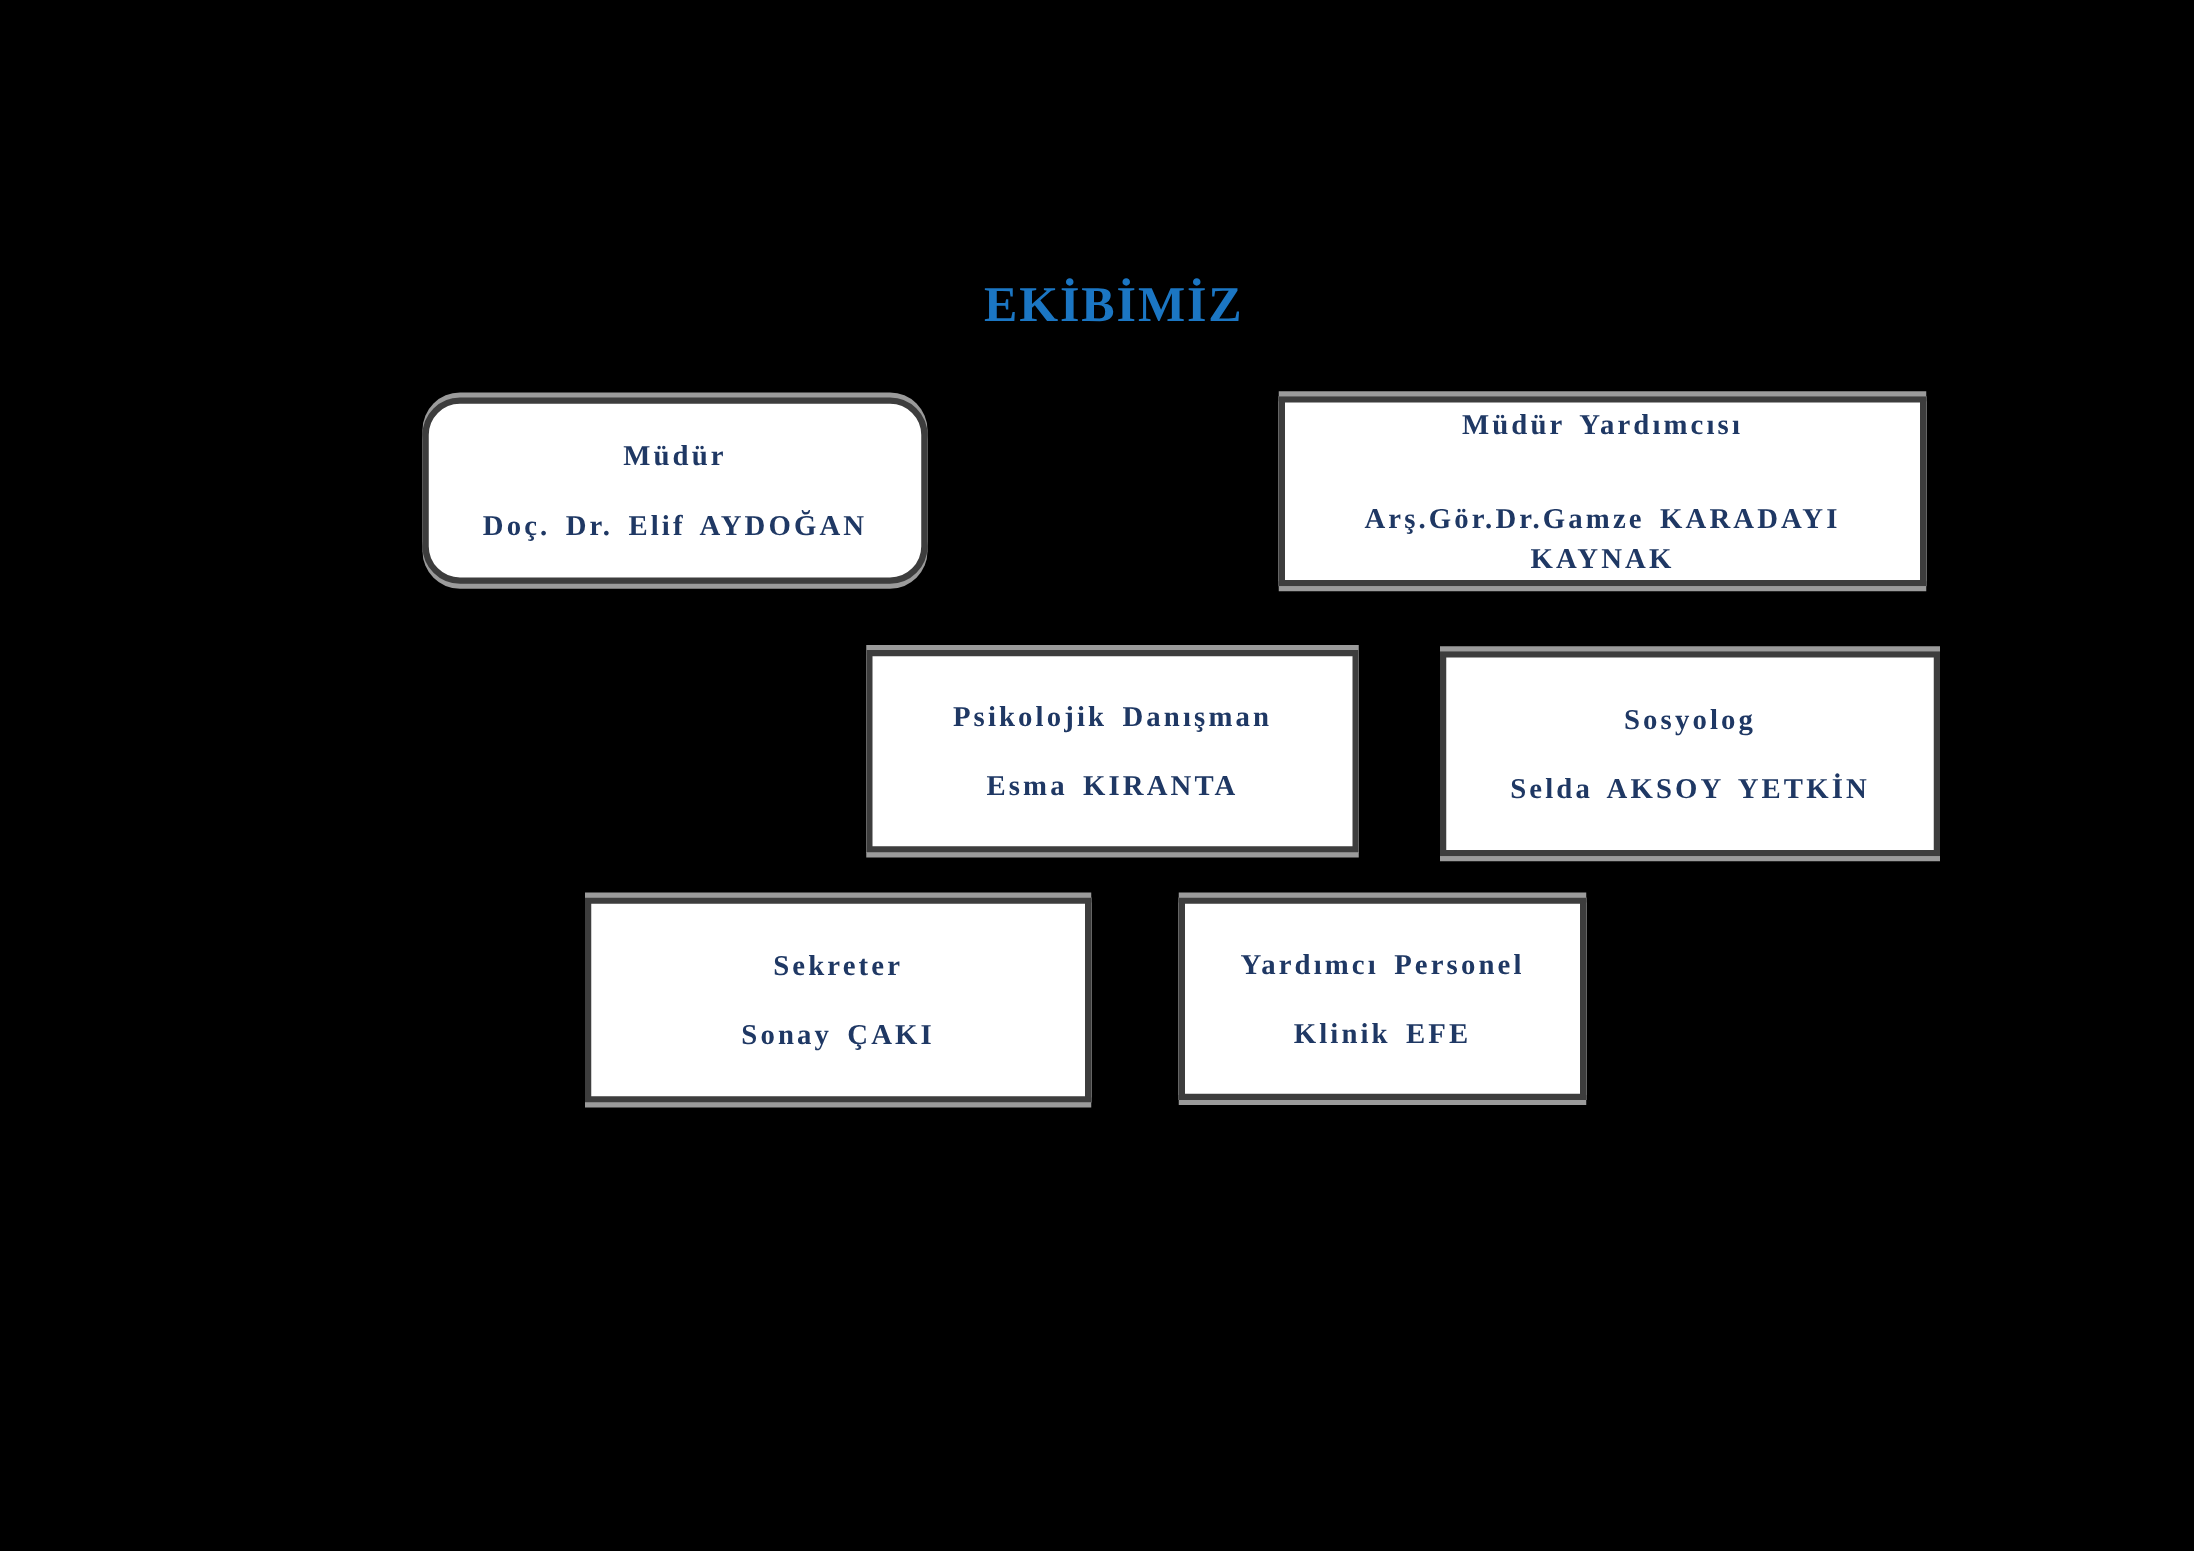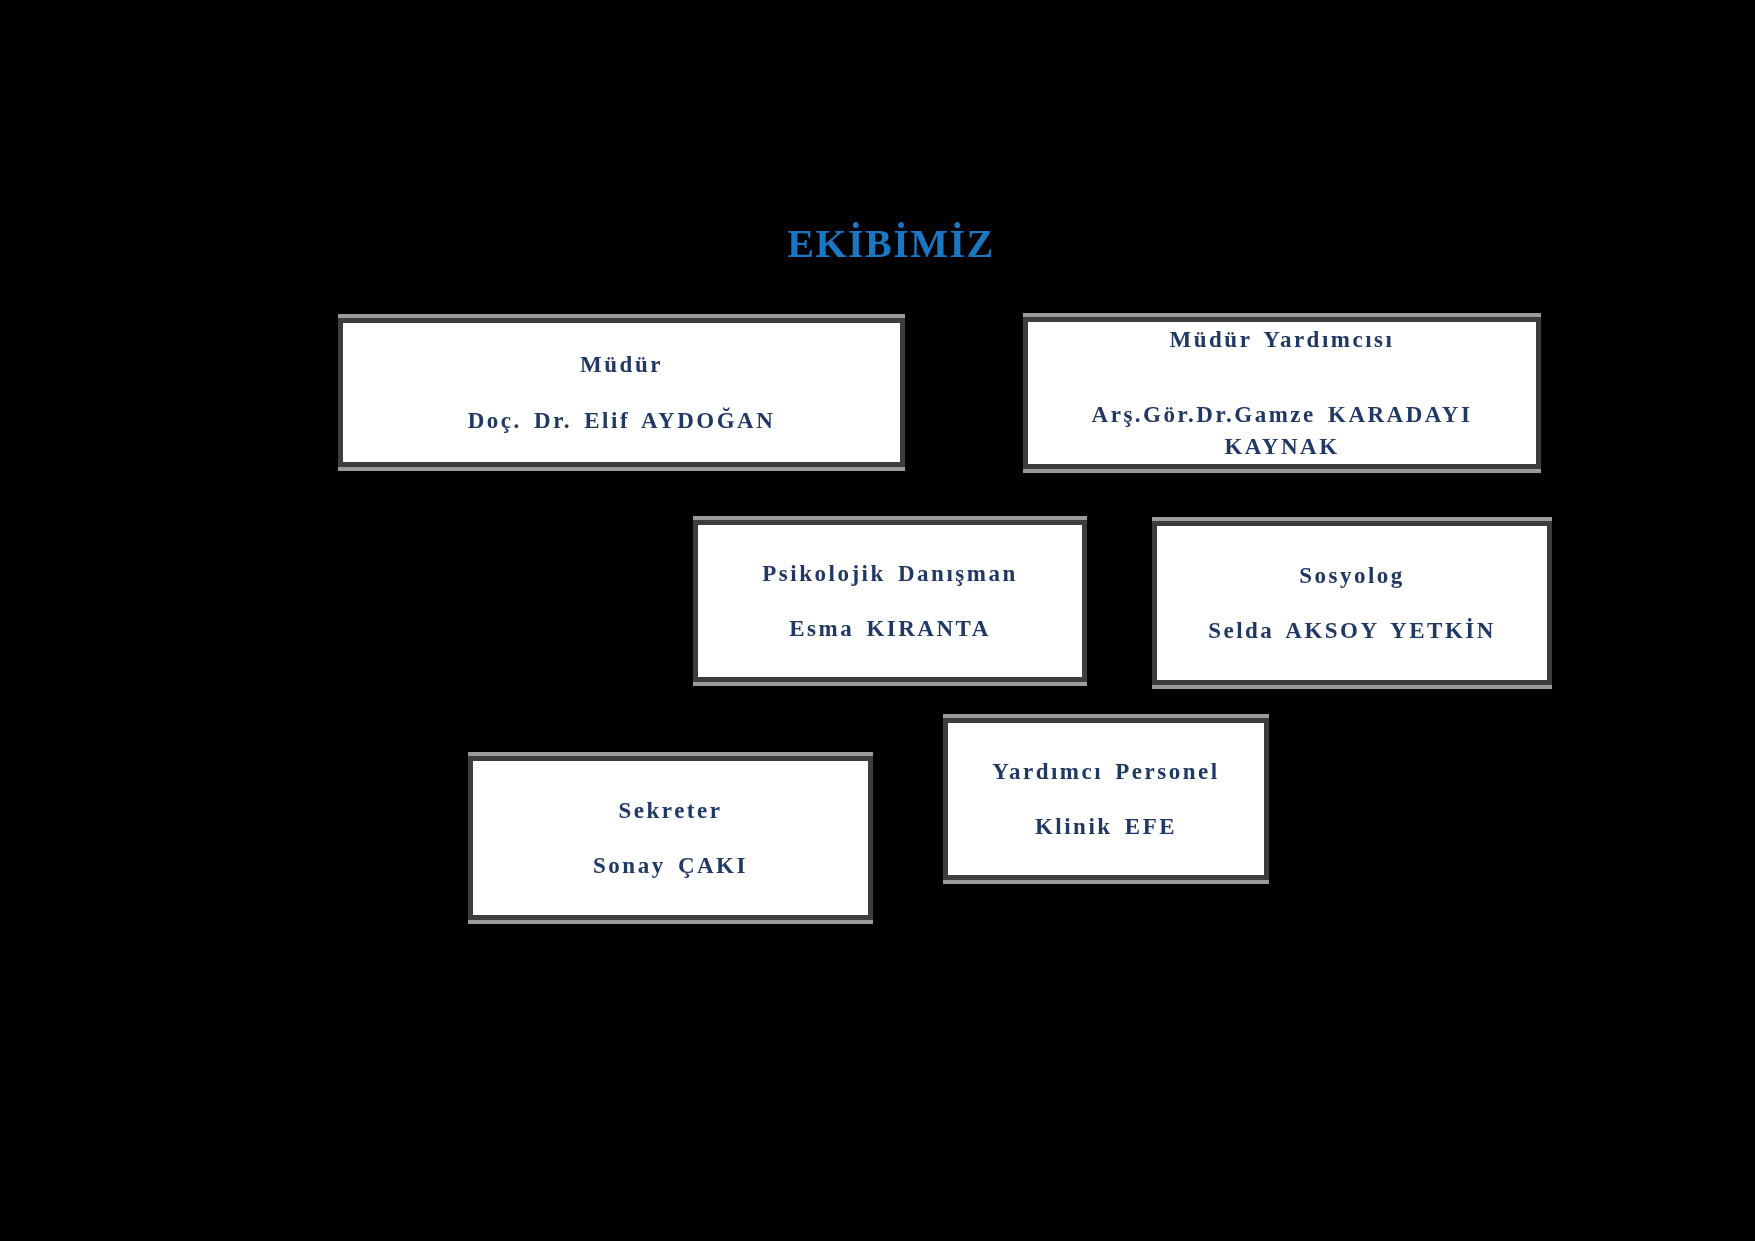--- a/index.html
+++ b/index.html
@@ -45,26 +45,26 @@
     margin: 0;
     font-size: 23px;
     letter-spacing: 2.5px;
     word-spacing: 4px;
     line-height: 1.35;
   }
   .member-name {
     max-width: 440px;
   }
   
-  .box-mudur            { left: 338px;  top: 318px; width: 567px; height: 149px; }
+  .box-mudur            { left: 338px;  top: 318px; width: 404px; height: 149px; border-radius: 30px; }
   .box-mudur-yardimcisi { left: 1023px; top: 317px; width: 518px; height: 152px; gap: 44px; }
   .box-klinik-psikolog  { left: 248px;  top: 521px; width: 407px; height: 162px; }
   .box-psikolojik-danisman { left: 693px; top: 520px; width: 394px; height: 162px; }
   .box-sosyolog         { left: 1152px; top: 521px; width: 400px; height: 164px; }
-  .box-sekreter         { left: 468px;  top: 756px; width: 405px; height: 164px; }
+  .box-sekreter         { left: 468px;  top: 718px; width: 405px; height: 164px; }
   .box-yardimci-personel{ left: 943px;  top: 718px; width: 326px; height: 162px; }
 </style>
 </head>
 <body>
 
 <div class="canvas">
 
   <div class="page-title">EKİBİMİZ</div>
 
   <div class="team-box box-mudur">

